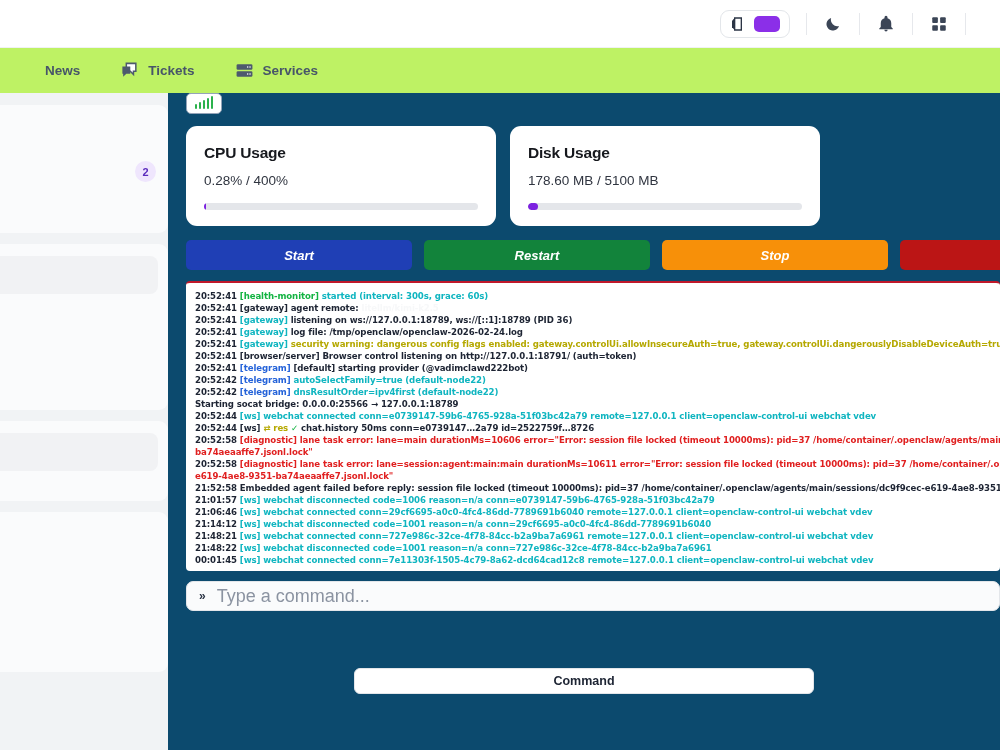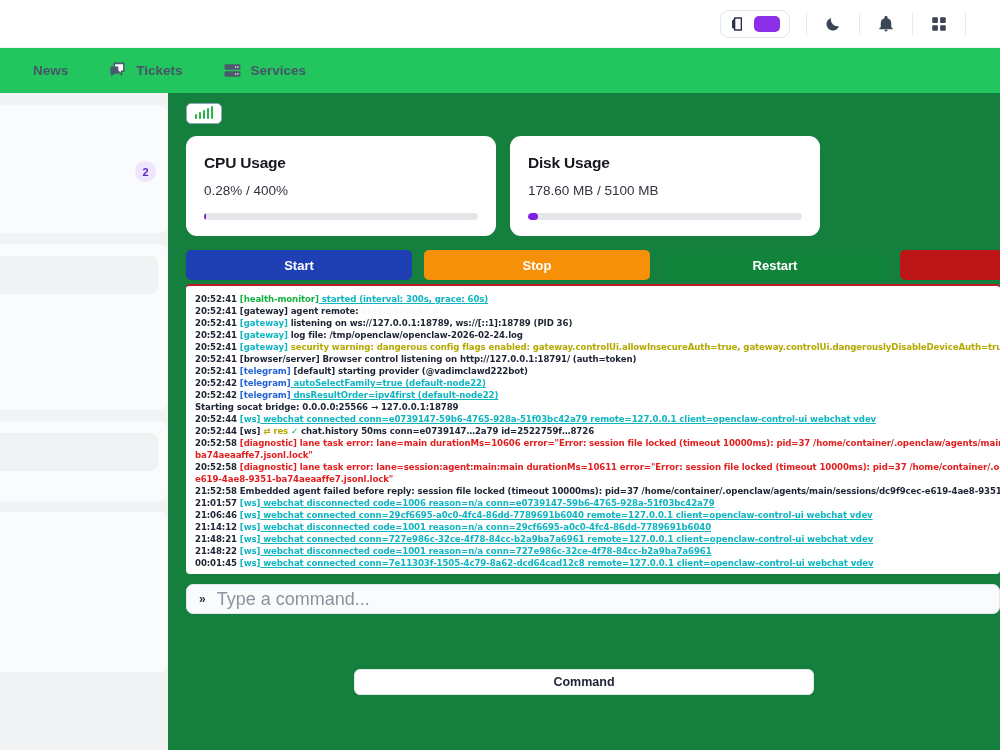--- a/index.html
+++ b/index.html
@@ -28,23 +28,23 @@
   .theme-swatch {
     width: 26px; height: 16px; border-radius: 5px; background: #8b2fe8;
     display: block;
   }
   .divider-v { width: 1px; height: 22px; background: #e6e8ec; margin: 0 16px; }
   .icon-btn { width: 20px; height: 20px; display: flex; align-items: center; justify-content: center; }
   .icon-btn svg { width: 18px; height: 18px; }
 
   
   .navbar {
-    height: 46px; background: #22c55e;
+    height: 46px; background: #bef264;
     display: flex; align-items: center; gap: 0;
-    padding-left: 4px; border-top: 1px solid #f0f1f3;
+    padding-left: 16px; border-top: 1px solid #f0f1f3;
   }
   .nav-item {
     display: flex; align-items: center; gap: 9px;
     padding: 0 20px; height: 100%;
     color: #475569; font-size: 13.5px; font-weight: 600;
   }
   .nav-item .nav-icon { display:flex; align-items:center; }
   .nav-item svg { width: 19px; height: 19px; }
 
   
@@ -77,22 +77,22 @@
     position: absolute; right: 12px; top: 56px;
     width: 21px; height: 21px; border-radius: 50%;
     background: #efe6fd; color: #5b2bbd;
     font-size: 11px; font-weight: 700;
     display: flex; align-items: center; justify-content: center;
   }
 
   
   .main {
     flex: 1; min-width: 0;
-    background: #15803d;
-    padding: 10px 0 0 18px;
+    background: #0c4a6e;
+    padding: 0 0 0 18px;
     display: flex; flex-direction: column;
     overflow: hidden;
   }
 
   .chart-toggle {
     width: 36px; height: 21px;
     border: 1.5px solid #94a3b8; border-radius: 5px;
     background: #fff;
     display: flex; align-items: flex-end; justify-content: center;
     gap: 1.5px; padding-bottom: 4px;
@@ -111,21 +111,21 @@
     width: 310px; flex: 0 0 310px;
   }
   .stat-title { font-size: 15.5px; font-weight: 700; color: #16181d; margin-bottom: 11px; letter-spacing: -0.2px; }
   .stat-value { font-size: 13.5px; color: #303540; margin-bottom: 15px; }
   .progress-track {
     height: 7px; background: #e4e6ea; border-radius: 4px; overflow: hidden;
   }
   .progress-fill { height: 100%; background: #7C22E0; border-radius: 4px; }
 
   
-  .actions { display: flex; gap: 12px; margin-bottom: 4px; flex: 0 0 auto; }
+  .actions { display: flex; gap: 12px; margin-bottom: 11px; flex: 0 0 auto; font-style: italic; }
   .action-btn {
     height: 30px; border-radius: 5px;
     display: flex; align-items: center; justify-content: center;
     font-size: 13px; font-weight: 700; color: #fff;
     width: 226px; flex: 0 0 226px;
   }
   .action-btn.start   { background: #1f3fb5; }
   .action-btn.restart { background: #12833b; }
   .action-btn.stop    { background: #f79009; }
   .action-btn.danger  { background: #bb1515; }
@@ -142,21 +142,21 @@
   .log-line {
     font-size: 8.6px; line-height: 12px;
     white-space: nowrap; font-weight: 700;
     letter-spacing: -0.1px;
   }
   .ts { color: #1d2433; }
   .tag-green  { color: #12b341; }
   .tag-teal   { color: #0fb5c0; }
   .tag-blue   { color: #2563d9; }
   .tag-red    { color: #e01f1f; }
-  .txt-teal   { color: #0fb5c0; text-decoration: underline; }
+  .txt-teal   { color: #0fb5c0; }
   .txt-yellow { color: #b5a800; }
   .txt-red    { color: #e01f1f; }
   .txt-dark   { color: #1d2433; }
   .txt-faint  { color: #f7f8f9; }
 
   
   .cmdrow { margin-top: 10px; flex: 0 0 auto; }
   .cmd-input {
     background: #fafbfc; border: 1px solid #e3e6ea; border-radius: 7px;
     height: 30px; display: flex; align-items: center; gap: 11px;
@@ -296,22 +296,22 @@
         <div class="stat-title">Disk Usage</div>
         <div class="stat-value">178.60 MB / 5100 MB</div>
         <div class="progress-track">
           <div class="progress-fill" style="width: 3.5%;"></div>
         </div>
       </div>
     </div>
 
     <div class="actions">
       <div class="action-btn start">Start</div>
+      <div class="action-btn restart">Restart</div>
       <div class="action-btn stop">Stop</div>
-      <div class="action-btn restart">Restart</div>
       <div class="action-btn danger"></div>
     </div>
 
     <div class="logpanel">
         <div class="log-line"><span class="ts">20:52:41 </span><span class="tag-green">[health-monitor]</span><span class="txt-teal"> started (interval: 300s, grace: 60s)</span></div>
         <div class="log-line"><span class="ts">20:52:41 </span><span class="txt-dark">[gateway]</span><span class="txt-dark"> agent remote: </span><span class="txt-faint">litellm/kimi-k2.5</span></div>
         <div class="log-line"><span class="ts">20:52:41 </span><span class="tag-teal">[gateway]</span><span class="txt-dark"> listening on ws://127.0.0.1:18789, ws://[::1]:18789 (PID 36)</span></div>
         <div class="log-line"><span class="ts">20:52:41 </span><span class="tag-teal">[gateway]</span><span class="txt-dark"> log file: /tmp/openclaw/openclaw-2026-02-24.log</span></div>
         <div class="log-line"><span class="ts">20:52:41 </span><span class="tag-teal">[gateway]</span><span class="txt-yellow"> security warning: dangerous config flags enabled: gateway.controlUi.allowInsecureAuth=true, gateway.controlUi.dangerouslyDisableDeviceAuth=true. Run `openclaw s</span></div>
         <div class="log-line"><span class="ts">20:52:41 </span><span class="txt-dark">[browser/server]</span><span class="txt-dark"> Browser control listening on http://127.0.0.1:18791/ (auth=token)</span></div>

